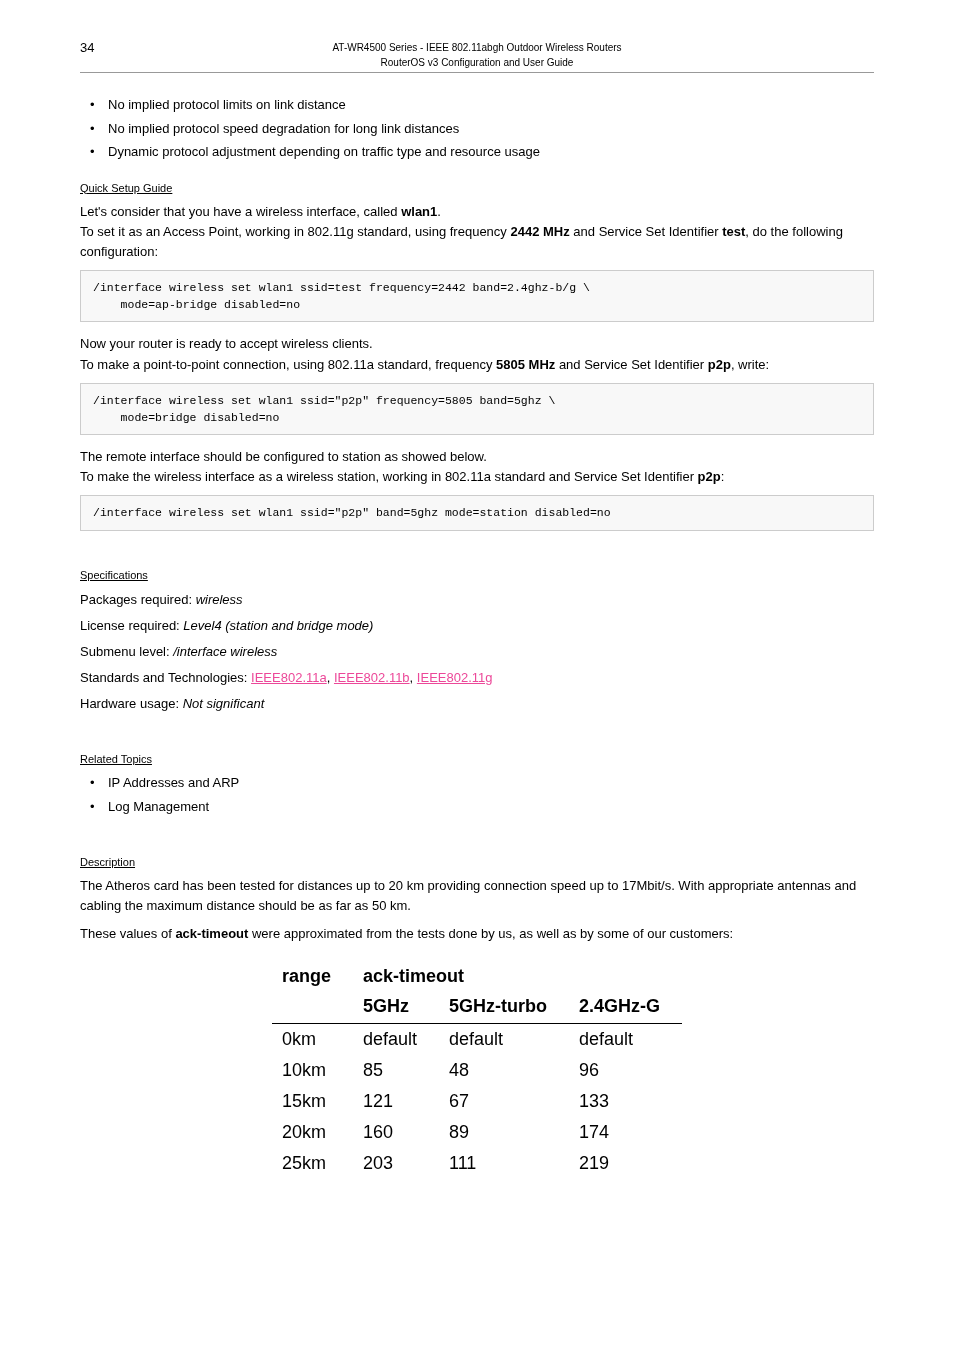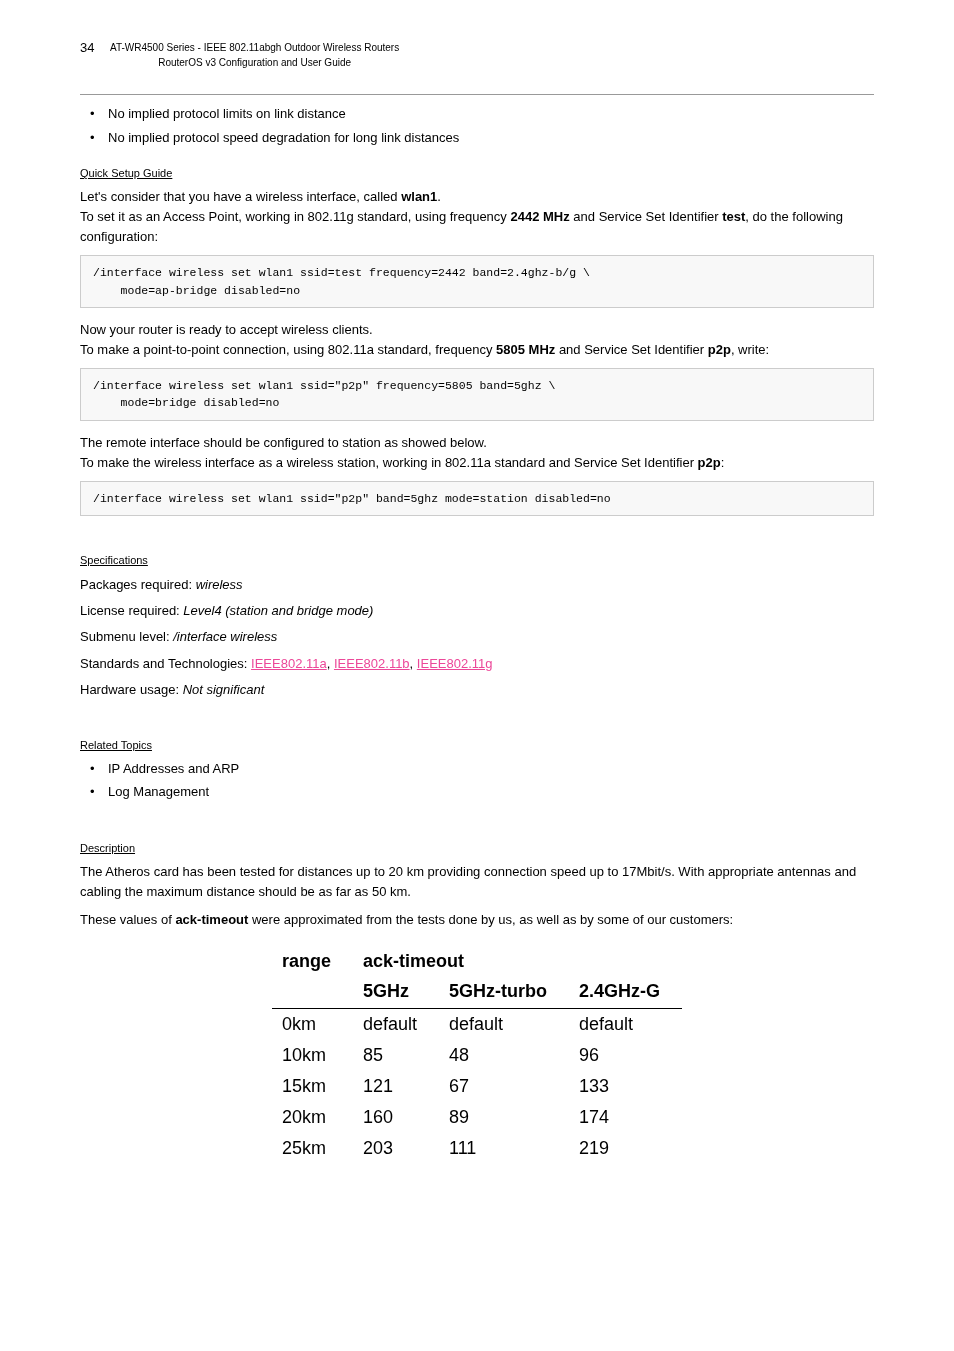--- a/index.html
+++ b/index.html
@@ -13,25 +13,25 @@
       padding: 0;
     }
     .page {
       width: 954px;
       min-height: 1351px;
       padding: 40px 80px 60px 80px;
       position: relative;
     }
     .header {
       display: flex;
-      justify-content: flex-start;
+      justify-content: space-between;
       align-items: flex-start;
-      padding-bottom: 24px;
+      padding-bottom: 2px;
       border-bottom: 1px solid #999;
-      margin-bottom: 9px;
+      margin-bottom: 22px;
     }
     .header-page-num {
       font-size: 13px;
       color: #000;
       min-width: 30px;
     }
     .header-title {
       font-size: 10px;
       color: #000;
       text-align: center;
@@ -132,20 +132,21 @@
       <div>AT-WR4500 Series - IEEE 802.11abgh Outdoor Wireless Routers</div>
       <div>RouterOS v3 Configuration and User Guide</div>
     </div>
     <span style="min-width:30px;"></span>
   </div>
 
   <div class="section">
     <ul class="bullet-list">
       <li>No implied protocol limits on link distance</li>
       <li>No implied protocol speed degradation for long link distances</li>
+      <li>Dynamic protocol adjustment depending on traffic type and resource usage</li>
     </ul>
   </div>
 
   <div class="section">
     <div class="section-heading">Quick Setup Guide</div>
 
     <p class="body-text">
       <span>Let's consider that you have a wireless interface, called </span><span class="bold">wlan1</span><span>.</span>
       <br>
       <span>To set it as an Access Point, working in 802.11g standard, using frequency </span><span class="bold">2442 MHz</span><span> and Service Set Identifier </span><span class="bold">test</span><span>, do the following configuration:</span>

